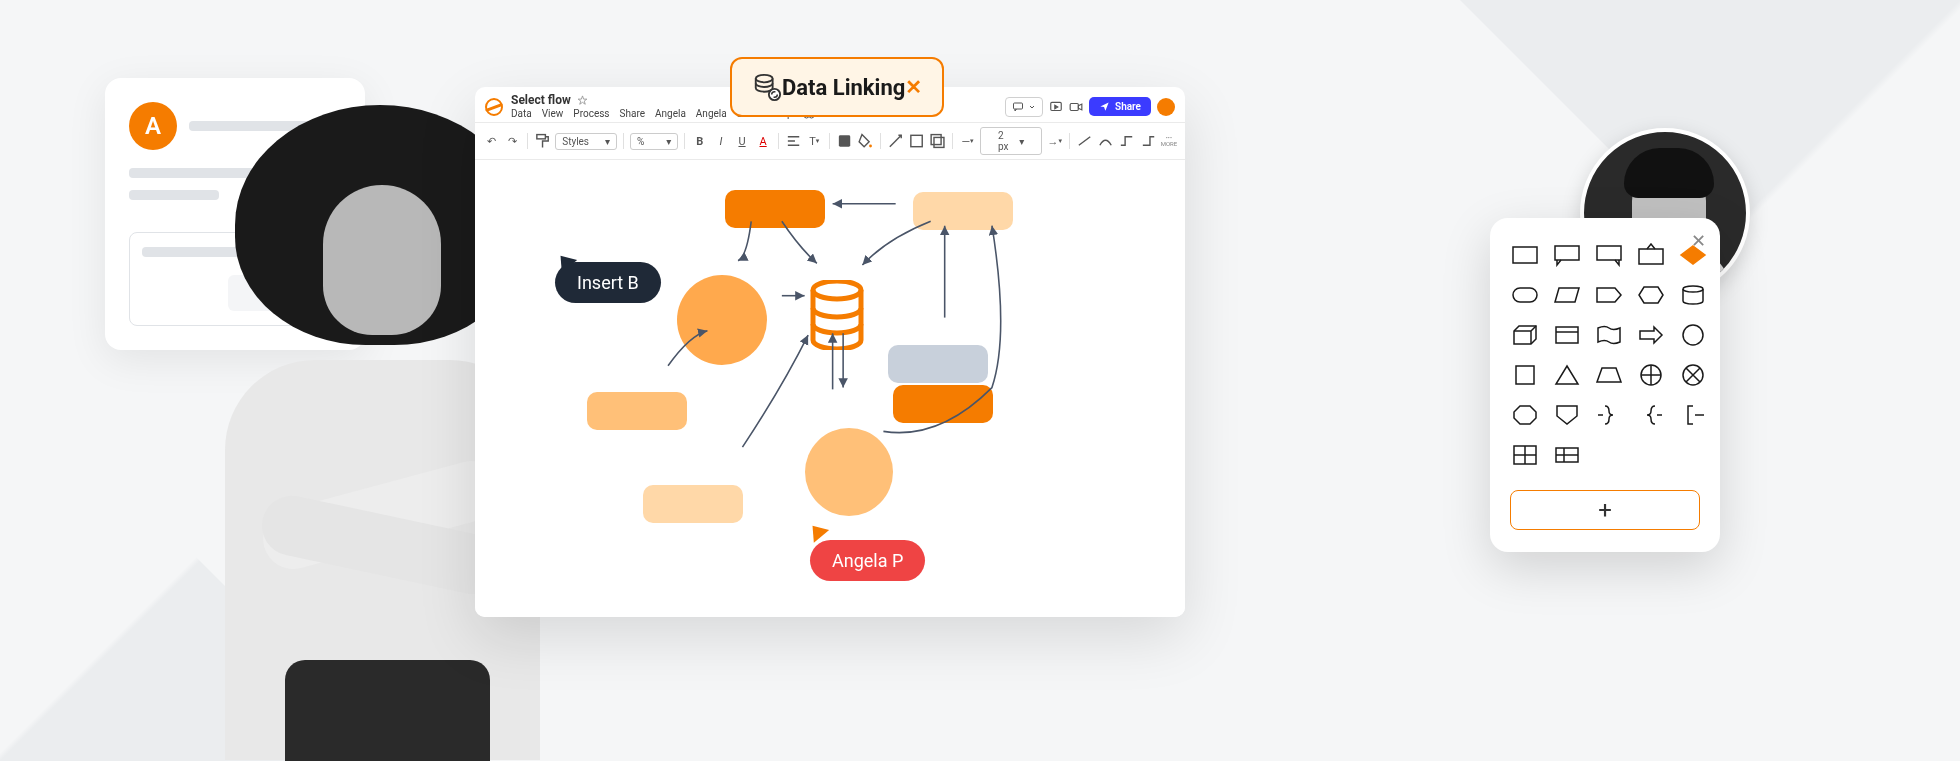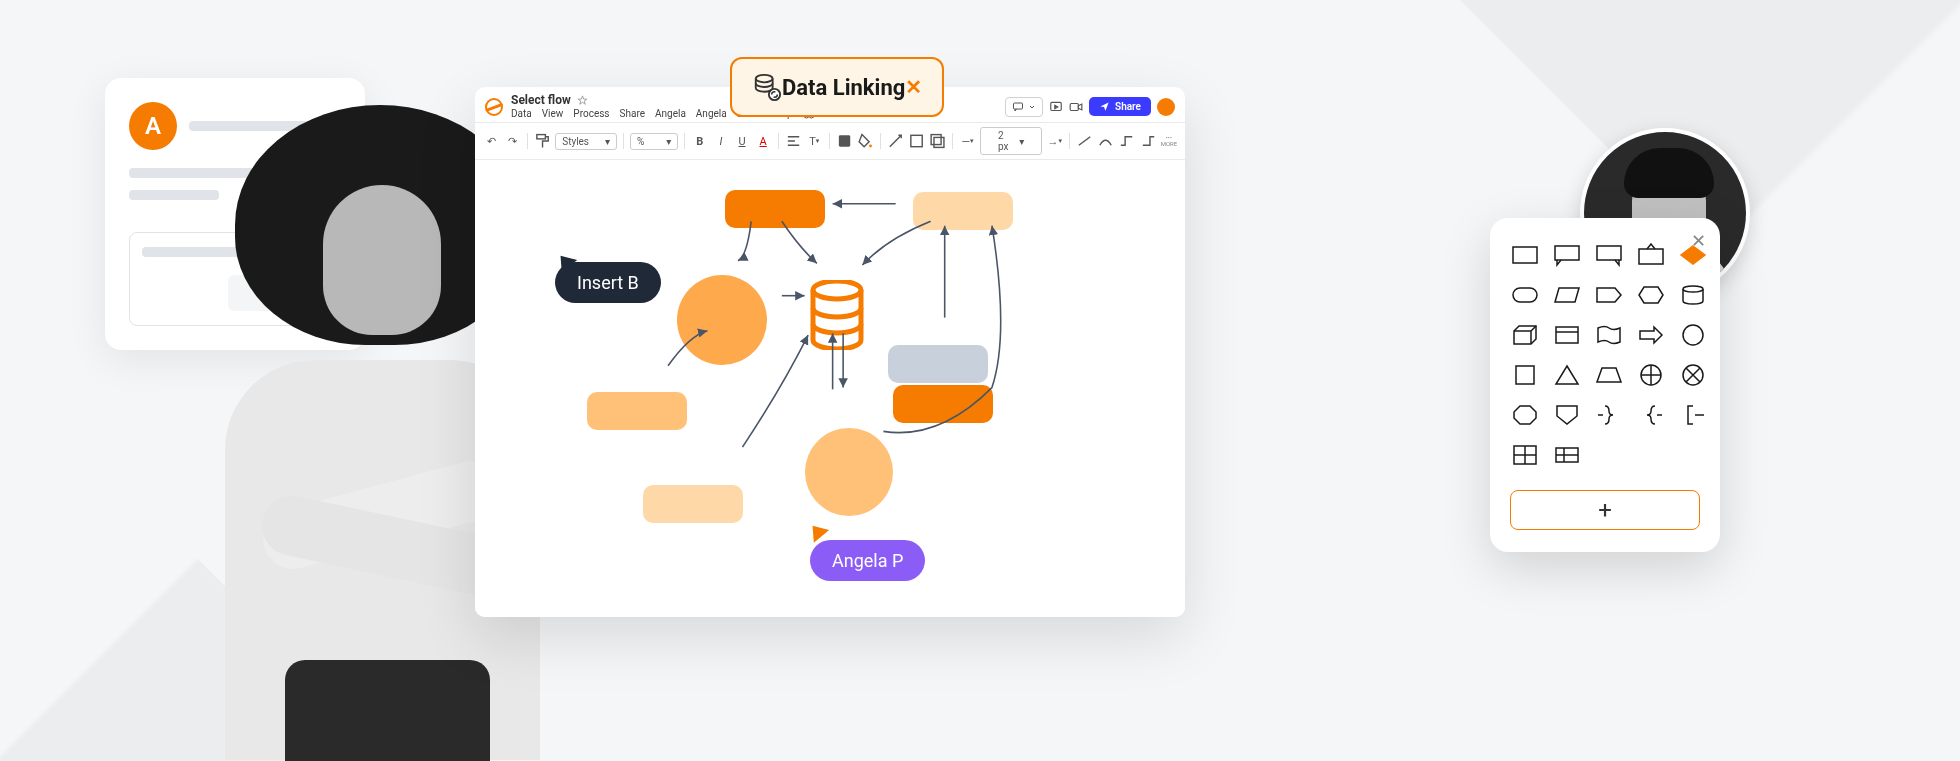--- a/index.html
+++ b/index.html
@@ -61,21 +61,21 @@
 .r4{top:225px;left:418px;background:#f57c00}
 .r5{top:232px;left:112px;background:#ffc078}
 .r6{top:325px;left:168px;background:#ffd8a8}
 .circ{border-radius:50%}
 .c1{top:115px;left:202px;width:90px;height:90px;background:#ffa94d}
 .c2{top:268px;left:330px;width:88px;height:88px;background:#ffc078}
 .db{position:absolute;top:120px;left:334px;width:56px;height:70px}
 .db svg{width:100%;height:100%}
 .chip-ismael{position:absolute;top:102px;left:80px;background:#1f2937;color:#fff;font-size:18px;padding:10px 22px;border-radius:30px}
 .cursor-ismael{position:absolute;top:94px;left:80px;width:0;height:0;border-left:10px solid transparent;border-right:10px solid transparent;border-bottom:14px solid #1f2937;transform:rotate(-40deg)}
-.chip-angela{position:absolute;top:380px;left:335px;background:#8b5cf6;color:#fff;font-size:18px;padding:10px 22px;border-radius:30px}
+.chip-angela{position:absolute;top:380px;left:335px;background:#ef4444;color:#fff;font-size:18px;padding:10px 22px;border-radius:30px}
 .cursor-angela{position:absolute;top:364px;left:332px;width:0;height:0;border-left:10px solid transparent;border-right:10px solid transparent;border-bottom:14px solid #f57c00;transform:rotate(-40deg)}
 
 
 .data-linking{position:absolute;left:730px;top:57px;height:60px;background:#fff5e6;border:2px solid #f57c00;border-radius:12px;display:flex;align-items:center;gap:0;padding:0 20px}
 .data-linking .dl-label{font-size:22px;font-weight:700;color:#1a1a1a}
 .dl-close{color:#f57c00;font-size:20px;font-weight:700;cursor:pointer}
 .dl-icon{width:30px;height:30px}
 
 
 .shapes-panel{position:absolute;right:240px;top:218px;width:230px;background:#fff;border-radius:18px;padding:24px 20px 22px;box-shadow:0 16px 50px rgba(0,0,0,0.15)}

